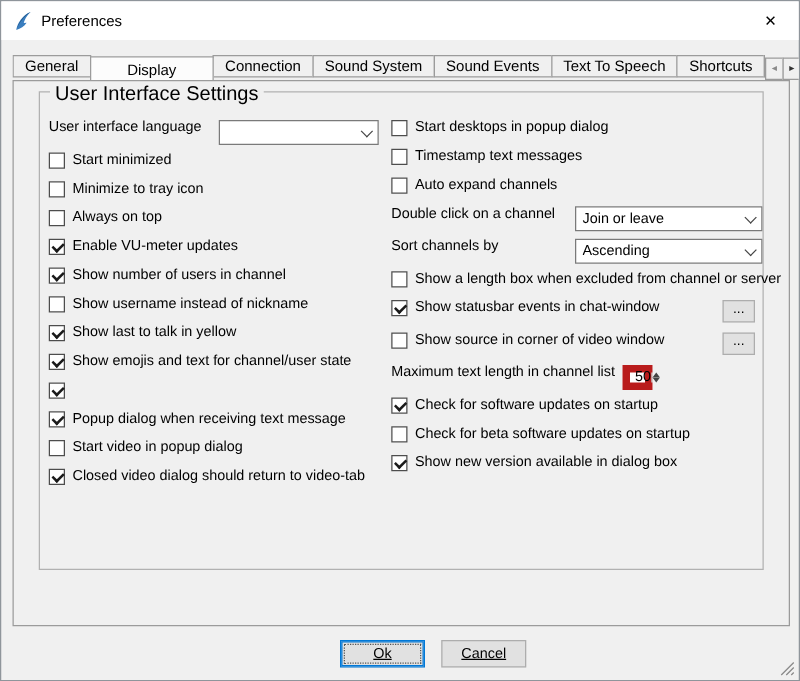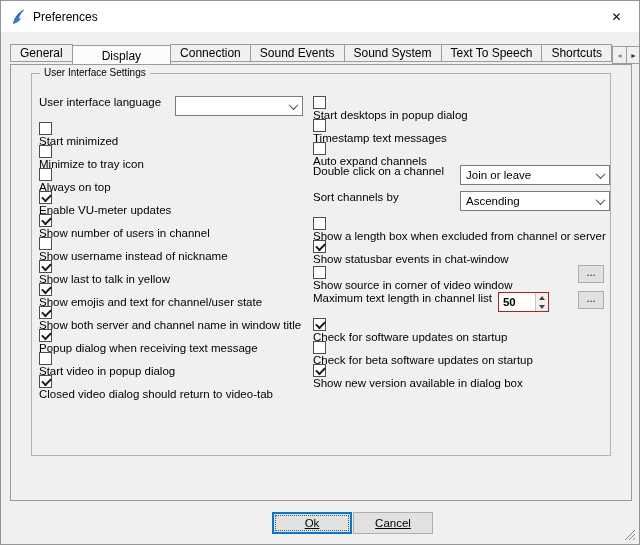--- a/index.html
+++ b/index.html
@@ -59,31 +59,31 @@
     border: 1px solid #9b9b9b; background: #f0f0f0; z-index: 1;
   }
 
   
   .groupbox {
     position: absolute; left: 30px; top: 72px; width: 580px; height: 383px;
     border: 1px solid #b1b1b1; z-index: 2; font-size: 11.5px;
   }
   .group-label {
     position: absolute; top: -7px; left: 8px; background: #f0f0f0;
-    padding: 0 4px; font-size: 10px;
+    padding: 0 4px; font-size: 16px;
   }
   .col { position: absolute; top: 22px; }
   .col-left  { left: 7px;  width: 264px; }
   .col-right { left: 281px; width: 297px; }
 
   .row { height: 23px; display: flex; align-items: flex-start; white-space: nowrap; }
   .row.tall { height: 26px; }
 
   
-  .cb-row { cursor: pointer; flex-direction: column; }
+  .cb-row { cursor: pointer; }
   .cb {
     width: 13px; height: 13px; background: #fff; border: 1px solid #4d4d4d;
     flex: none; position: relative; margin-right: 6px;
   }
   .checked .cb::after {
     content: ""; position: absolute; left: 2px; top: 2px;
     width: 7px; height: 4px;
     border-left: 2px solid #1a1a1a; border-bottom: 2px solid #1a1a1a;
     transform: rotate(-45deg);
   }
@@ -98,41 +98,41 @@
   .combo-text { flex: 1; overflow: hidden; white-space: nowrap; }
   .combo-arrow { width: 17px; align-self: stretch; display: flex; align-items: center; justify-content: center; }
   .combo-arrow::before {
     content: ""; width: 6px; height: 6px;
     border-right: 1.5px solid #444; border-bottom: 1.5px solid #444;
     transform: rotate(45deg) translate(-1px,-1px);
   }
 
   
   .spinbox {
-    width: 51px; height: 20px; background: #fff; border: 1px solid #b91c1c;
-    display: flex; margin-left: 6px; flex: none; font-weight: bold;
+    width: 24px; height: 20px; background: #fff; border: 6px solid #b91c1c;
+    display: flex; margin-left: 6px; flex: none;
   }
   .spin-value { flex: 1; display: flex; align-items: center; padding-left: 4px; }
   .spin-arrows { width: 13px; display: flex; flex-direction: column; border-left: 1px solid #c5c5c5; }
   .spin-up, .spin-down { flex: 1; display: flex; align-items: center; justify-content: center; background: #f0f0f0; cursor: pointer; }
   .spin-up::after { content: ""; border-left: 3px solid transparent; border-right: 3px solid transparent; border-bottom: 4px solid #444; }
   .spin-down::after { content: ""; border-left: 3px solid transparent; border-right: 3px solid transparent; border-top: 4px solid #444; }
 
   
   .dots {
     margin-left: auto; margin-right: 6px; width: 26px; height: 18px;
     background: #e1e1e1; border: 1px solid #adadad; font-size: 11px;
     display: flex; align-items: center; justify-content: center;
     cursor: pointer; line-height: 1; flex: none; padding-bottom: 4px;
     font-family: "Liberation Sans", sans-serif;
   }
 
   
   .btn {
-    position: absolute; top: 511px; width: 80px; height: 22px;
+    position: absolute; top: 511px; width: 68px; height: 22px;
     background: #e1e1e1; border: 1px solid #adadad; font-size: 11.5px;
     display: flex; align-items: center; justify-content: center; cursor: pointer;
     font-family: "Liberation Sans", sans-serif;
   }
   .btn-ok { left: 271px; border: 1px solid #0078d7; box-shadow: inset 0 0 0 1px #0078d7; outline: 1px dotted #555; outline-offset: -4px; }
   .btn-cancel { left: 352px; }
   .btn-label { text-decoration: underline; }
 
   .resize-grip { position: absolute; right: 3px; bottom: 3px; width: 12px; height: 12px; }
 
@@ -164,25 +164,25 @@
 
       <div class="tab active">
         <span class="tab-label">Display</span>
       </div>
 
       <div class="tab">
         <span class="tab-label">Connection</span>
       </div>
 
       <div class="tab">
+        <span class="tab-label">Sound System</span>
+      </div>
+
+      <div class="tab">
         <span class="tab-label">Sound Events</span>
-      </div>
-
-      <div class="tab">
-        <span class="tab-label">Sound System</span>
       </div>
 
       <div class="tab">
         <span class="tab-label">Text To Speech</span>
       </div>
 
       <div class="tab">
         <span class="tab-label">Shortcuts</span>
       </div>
 
@@ -250,21 +250,20 @@
             <span class="lbl">Show last to talk in yellow</span>
           </div>
 
           <div class="row cb-row checked">
             <span class="cb"></span>
             <span class="lbl">Show emojis and text for channel/user state</span>
           </div>
 
           <div class="row cb-row checked">
             <span class="cb"></span>
-            <span class="lbl">Show both server and channel name in window title</span>
           </div>
 
           <div class="row cb-row checked">
             <span class="cb"></span>
             <span class="lbl">Popup dialog when receiving text message</span>
           </div>
 
           <div class="row cb-row">
             <span class="cb"></span>
             <span class="lbl">Start video in popup dialog</span>

